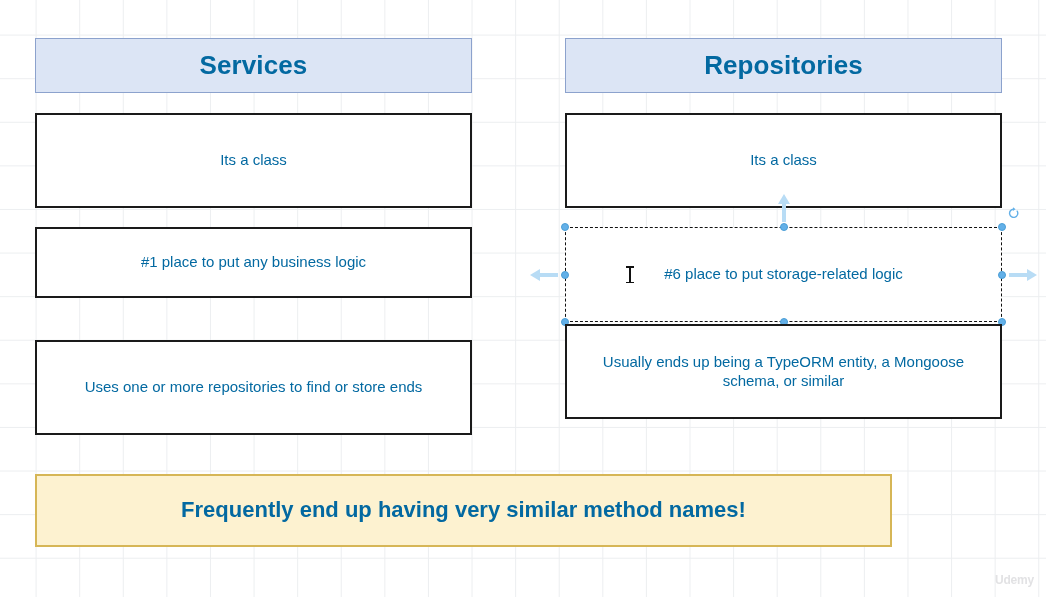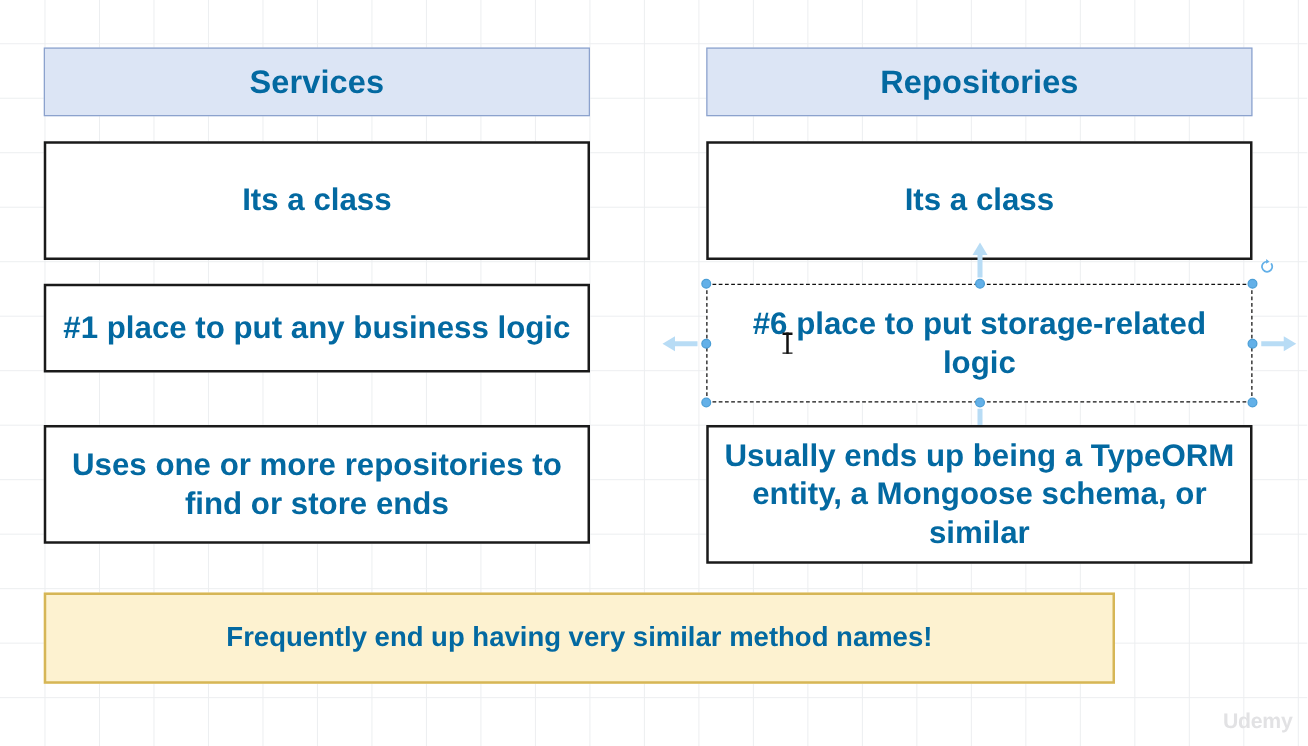--- a/index.html
+++ b/index.html
@@ -42,22 +42,21 @@
     background: #dce5f5;
     border: 1.5px solid #8ca2cd;
     font-weight: bold;
     font-size: 26px;
     letter-spacing: 0.1px;
   }
 
   .shape-plain {
     background: #ffffff;
     border: 2.5px solid #1a1a1a;
-    font-size: 25px;
-    font-weight: bold;
+    font-size: 15px;
   }
 
   .shape-note {
     background: #fdf2d0;
     border: 2px solid #d6b656;
     font-weight: bold;
     font-size: 22px;
   }
 
   .shape-inner {
@@ -130,21 +129,21 @@
     background: #111111;
   }
   .text-cursor::before { top: 0; }
   .text-cursor::after  { bottom: 0; }
 
   
   .watermark {
     position: absolute;
     right: 12px;
     bottom: 10px;
-    font-size: 17px;
+    font-size: 12px;
     font-weight: bold;
     color: #e2e2e4;
     letter-spacing: -0.2px;
     user-select: none;
   }
 </style>
 </head>
 <body>
 
 <div id="canvas">
@@ -217,21 +216,21 @@
     <div class="rotate-handle">
       <svg width="13" height="13" viewBox="0 0 13 13" fill="none">
         <path d="M10.2 4.2 A4.1 4.1 0 1 1 6.5 2.2" stroke="#63b0e8" stroke-width="1.4" fill="none" stroke-linecap="round"></path>
         <path d="M6.0 0.2 L8.6 2.3 L5.8 4.0 Z" fill="#63b0e8"></path>
       </svg>
     </div>
   </div>
 
   <div class="text-cursor" style="left:629px; top:266px;"></div>
 
-  <div class="shape shape-plain" style="left:565px; top:340px; width:437px; height:111px;">
+  <div class="shape shape-plain" style="left:565px; top:324px; width:437px; height:95px;">
     <div class="shape-inner">Usually ends up being a TypeORM entity, a Mongoose schema, or similar</div>
   </div>
 
   <div class="shape shape-note" style="left:35px; top:474px; width:857px; height:73px;">
     <div class="shape-inner">Frequently end up having very similar method names!</div>
   </div>
 
   <div class="watermark">Udemy</div>
 
 </div>

